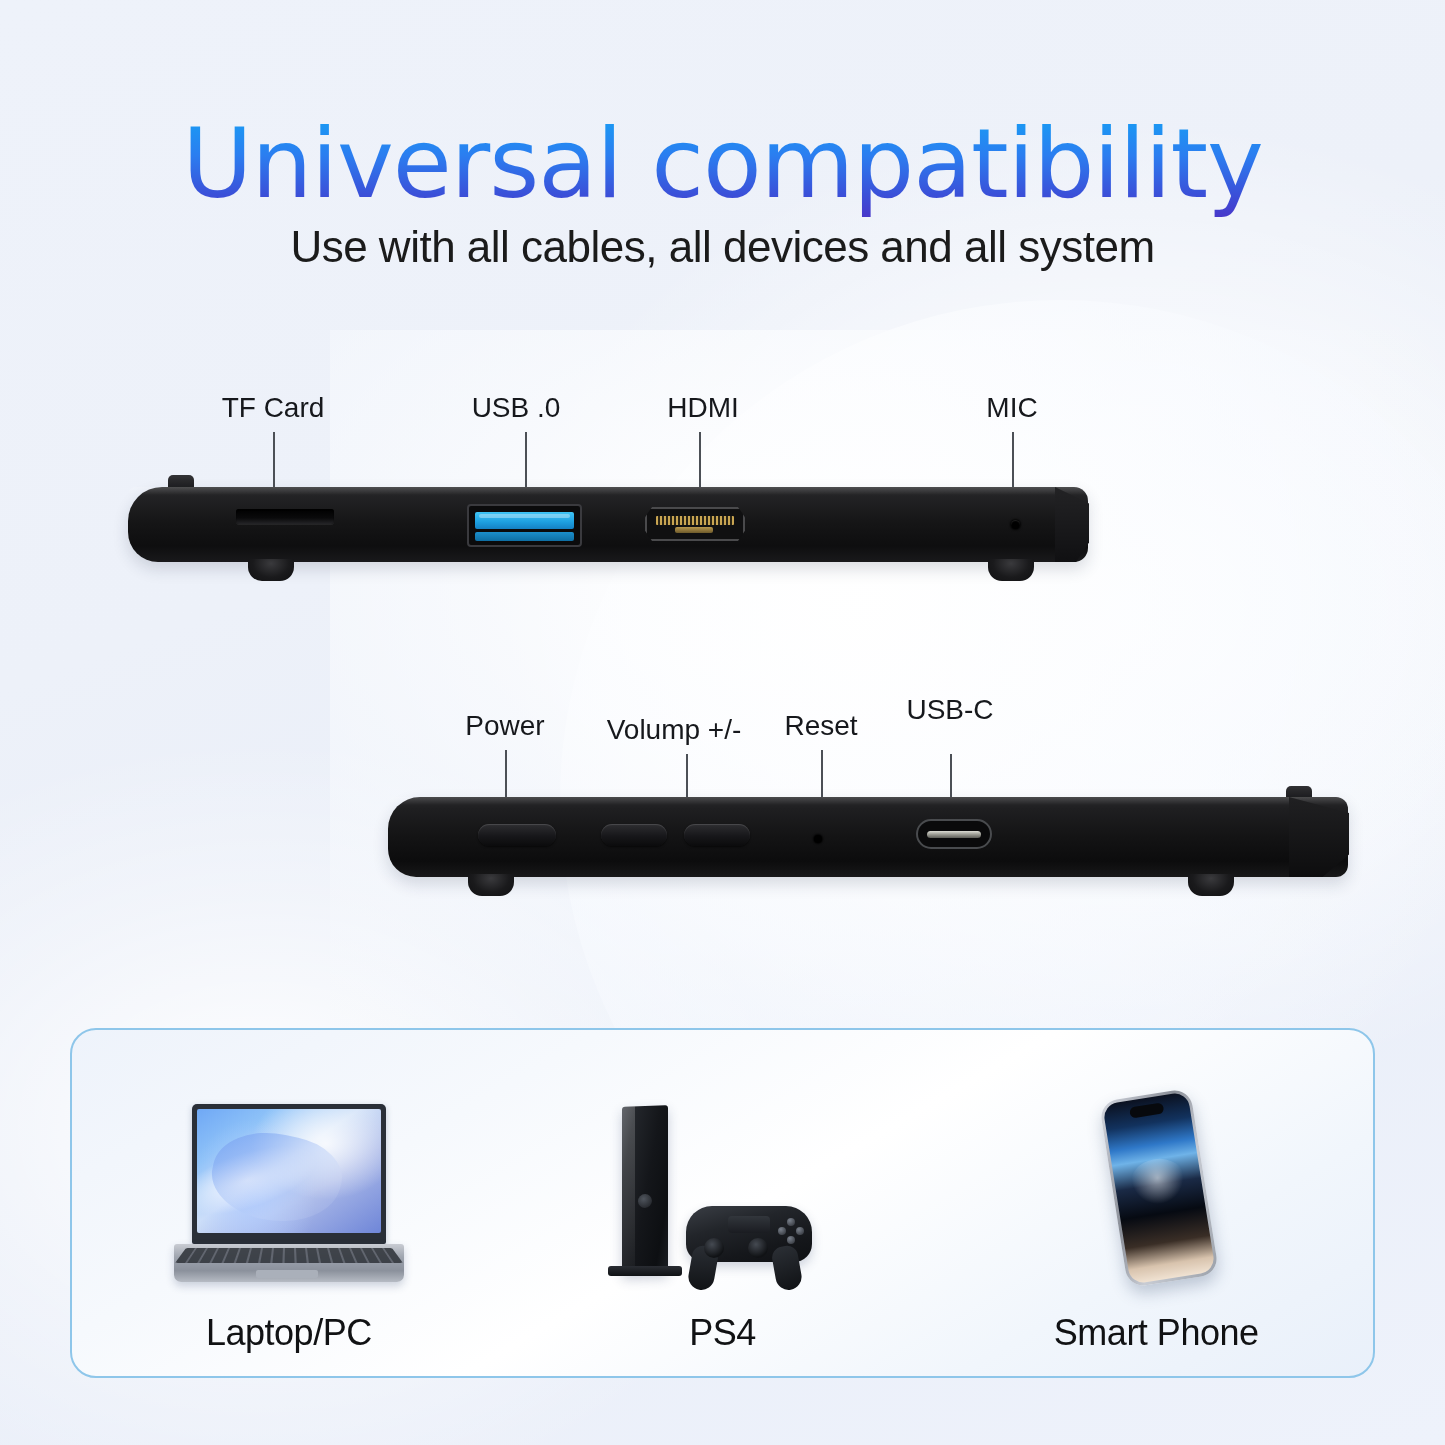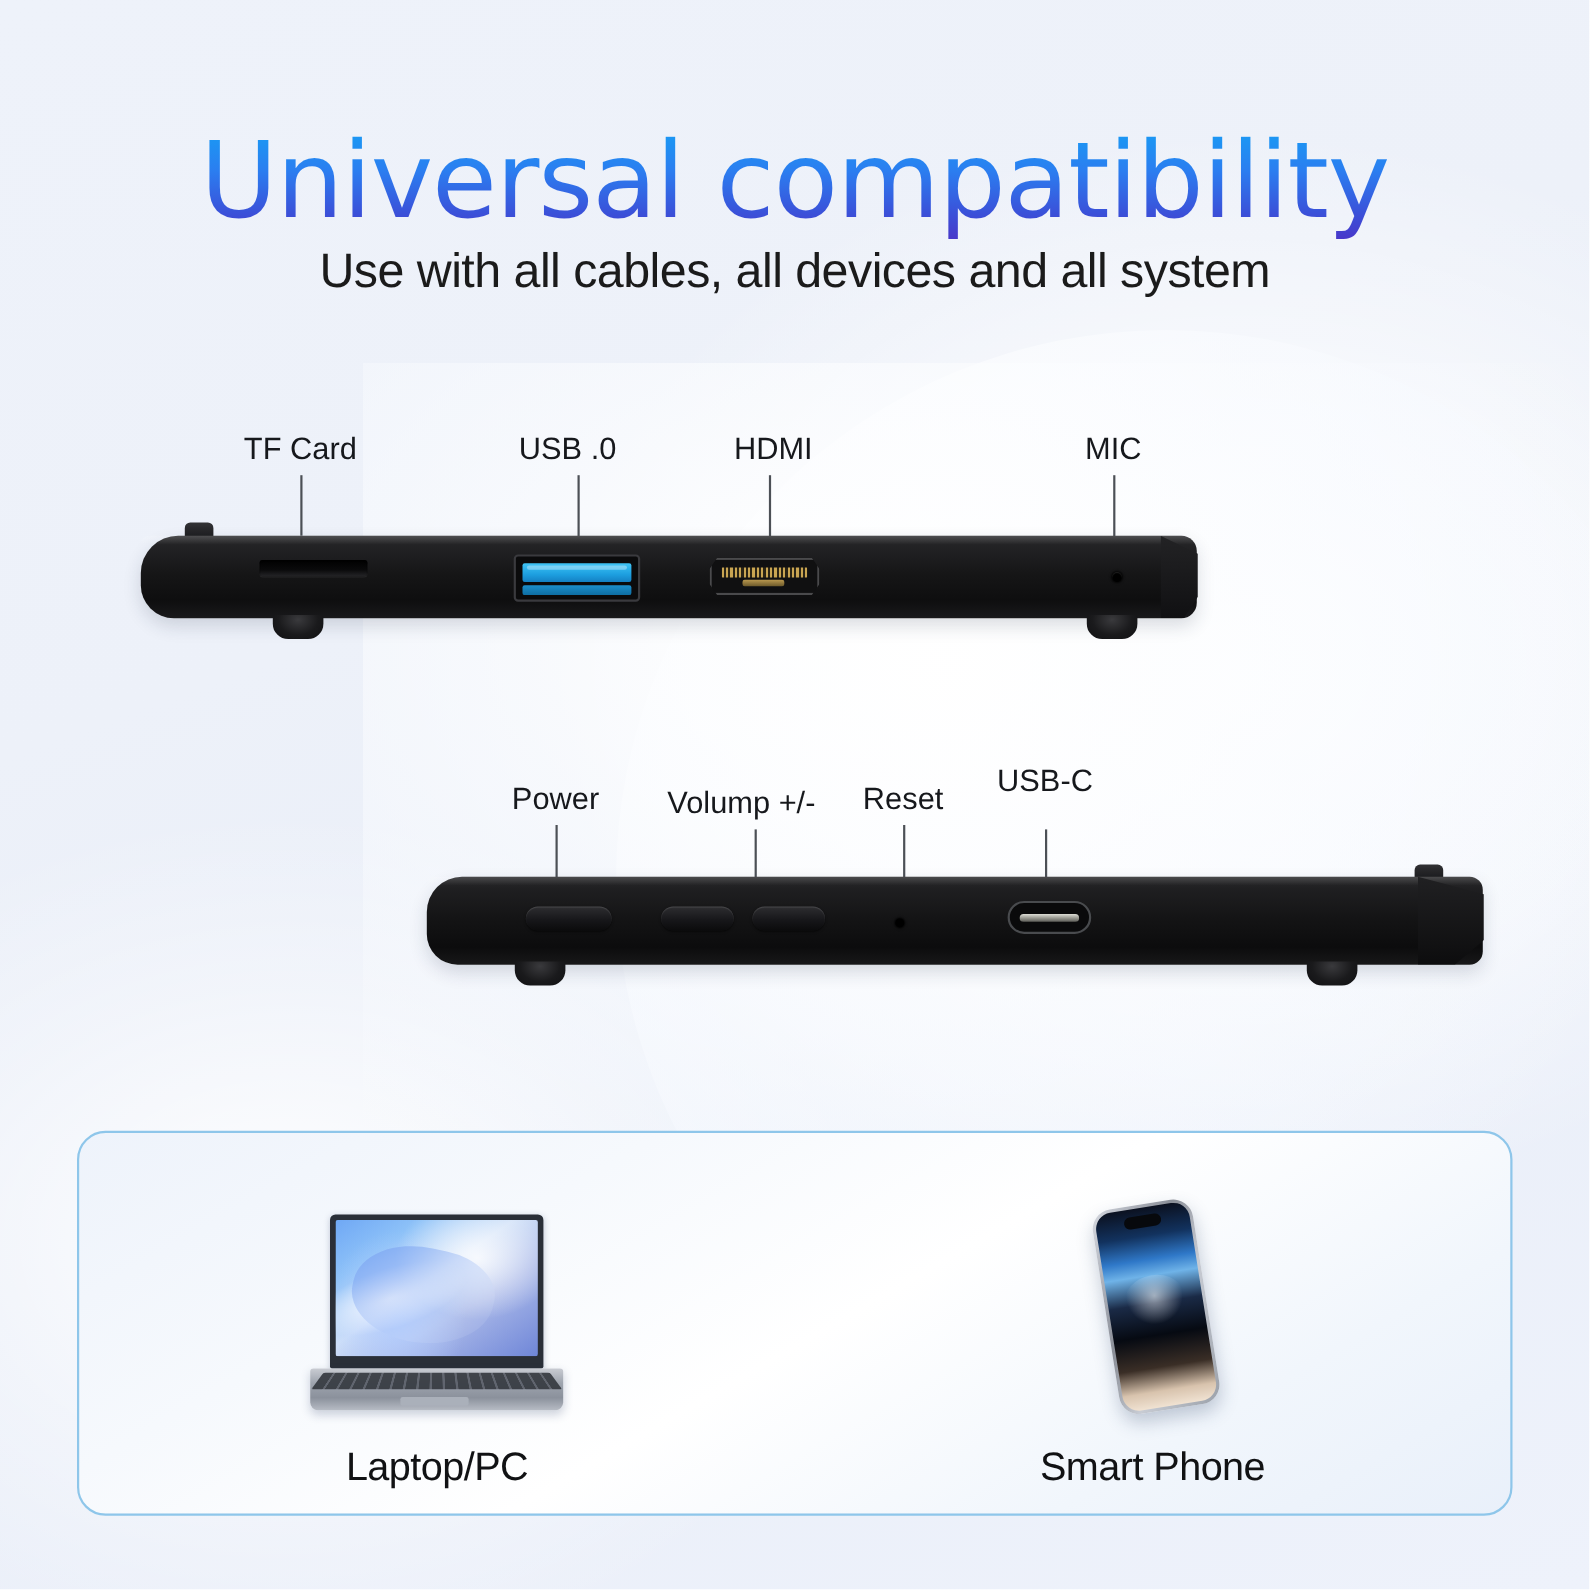--- a/index.html
+++ b/index.html
@@ -621,20 +621,43 @@
               <div class="screen"></div>
             </div>
             <div class="base"></div>
             <div class="keys"></div>
             <div class="pad"></div>
           </div>
         </div>
         <div class="compat-label">Laptop/PC</div>
       </div>
 
+      <div class="compat-cell">
+        <div class="compat-art">
+          <div class="ps4">
+            <div class="console"></div>
+            <div class="stand"></div>
+            <div class="pad-body"></div>
+            <div class="grip-l"></div>
+            <div class="grip-r"></div>
+            <div class="tp"></div>
+            <div class="dots">
+              <i></i>
+                <i></i>
+                <i></i>
+                <i></i>
+            </div>
+            <div class="sticks">
+              <i></i>
+                <i></i>
+            </div>
+          </div>
+        </div>
+        <div class="compat-label">PS4</div>
+      </div>
 
       <div class="compat-cell">
         <div class="compat-art">
           <div class="phone">
             <div class="device">
               <div class="scr">
                 <div class="island"></div>
               </div>
             </div>
           </div>

